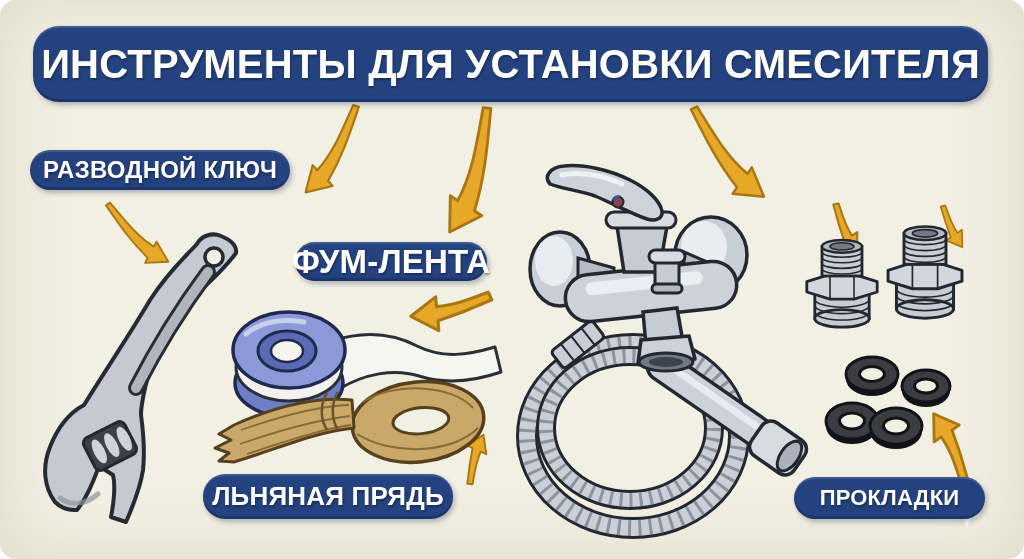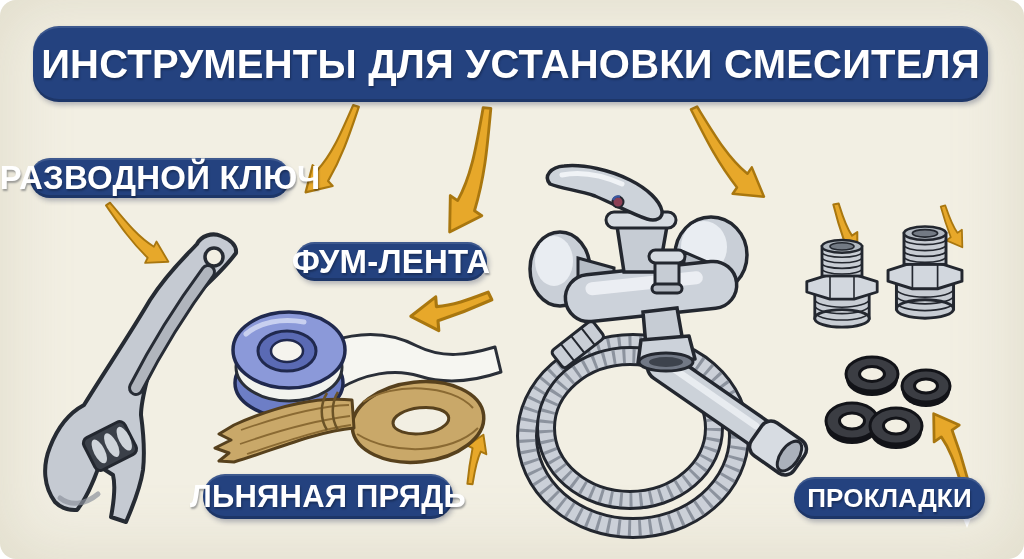--- a/index.html
+++ b/index.html
@@ -11,25 +11,25 @@
   }
   .art { position:absolute; left:0; top:0; }
   .pill {
     position:absolute; display:flex; align-items:center; justify-content:center;
     background:#24427f; color:#ffffff; font-weight:700; white-space:nowrap;
     border-radius:22px; letter-spacing:0.2px;
     box-shadow: 2px 3px 5px rgba(30,40,75,0.30), inset 0 -3px 0 rgba(0,0,0,0.18), inset 0 2px 0 rgba(255,255,255,0.12);
     text-shadow: 1px 2px 2px rgba(10,15,30,0.35);
   }
   #title      { left:33px;  top:26px;  width:955px; height:76px; font-size:40px; border-radius:26px; }
-  #lab-wrench { left:30px;  top:158px; width:260px; height:40px; font-size:33px; }
+  #lab-wrench { left:30px;  top:150px; width:260px; height:40px; font-size:24px; }
   #lab-fum    { left:295px; top:242px; width:192px; height:39px; font-size:33px; }
   #lab-ecc    { left:777px; top:158px; width:210px; height:43px; font-size:26px; }
-  #lab-flax   { left:203px; top:474px; width:250px; height:45px; font-size:31px; }
-  #lab-gask   { left:794px; top:477px; width:191px; height:42px; font-size:26px; }
+  #lab-flax   { left:203px; top:474px; width:250px; height:45px; font-size:26px; }
+  #lab-gask   { left:794px; top:477px; width:191px; height:42px; font-size:22px; }
   .arw { fill:#e7a82a; stroke:#a9770f; stroke-width:2.6; stroke-linejoin:round; }
 </style>
 </head>
 <body>
 
 <div class="stage">
 
   <svg class="art" width="1024" height="559" viewBox="0 0 1024 559">
     <defs>
       <path id="arrL" d="M -3.5,0 C -7,35 -9,62 -20,86 L -27,82 L -25,115 L 3,98 L -4,94 C 3,62 3,35 3.5,0 Z"></path>

